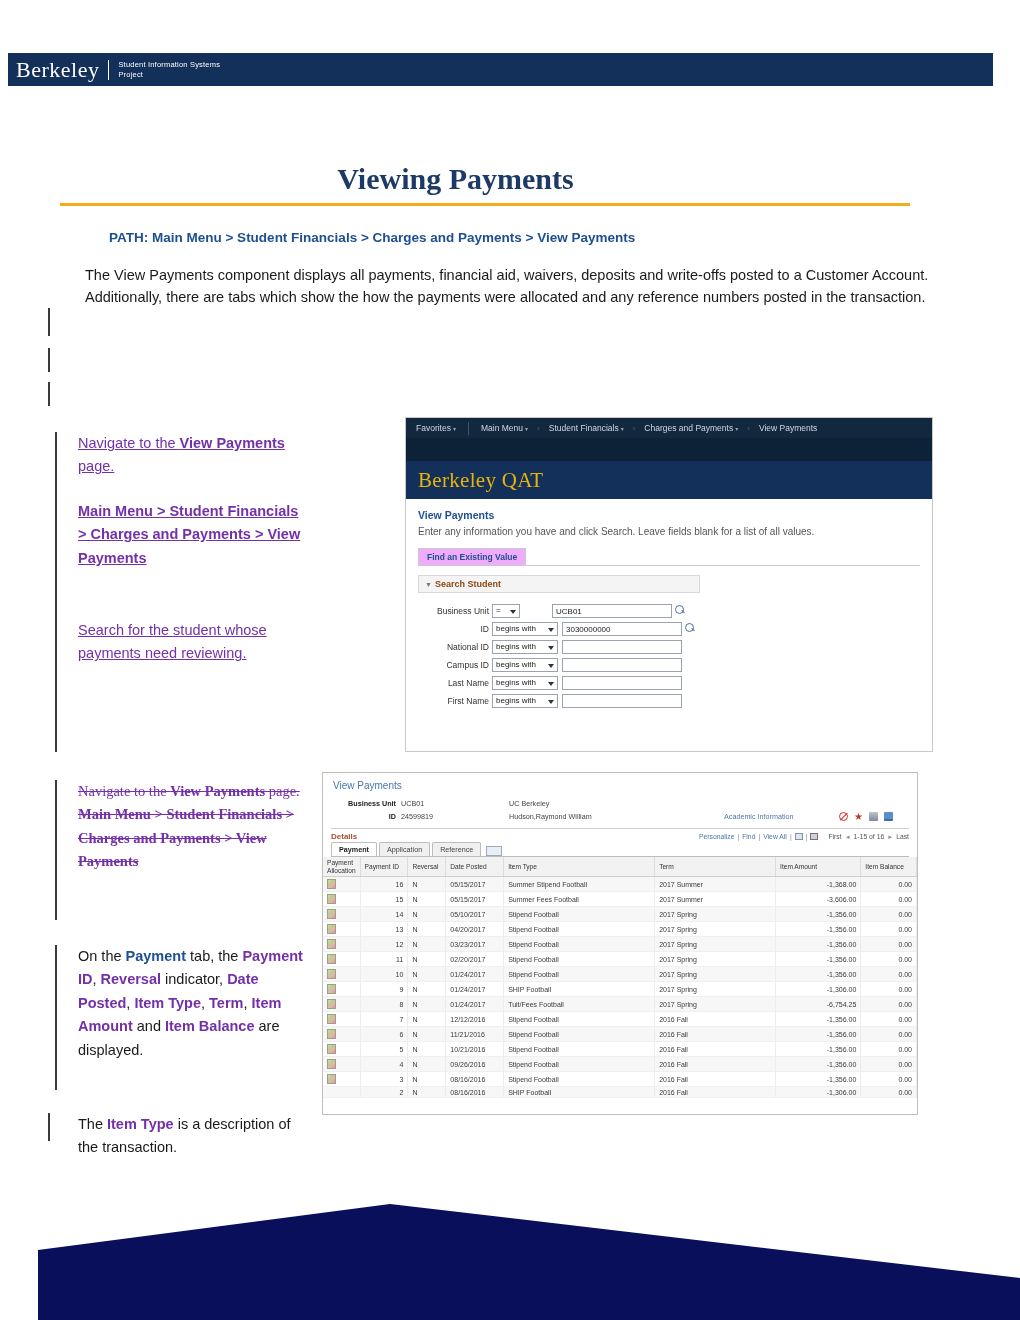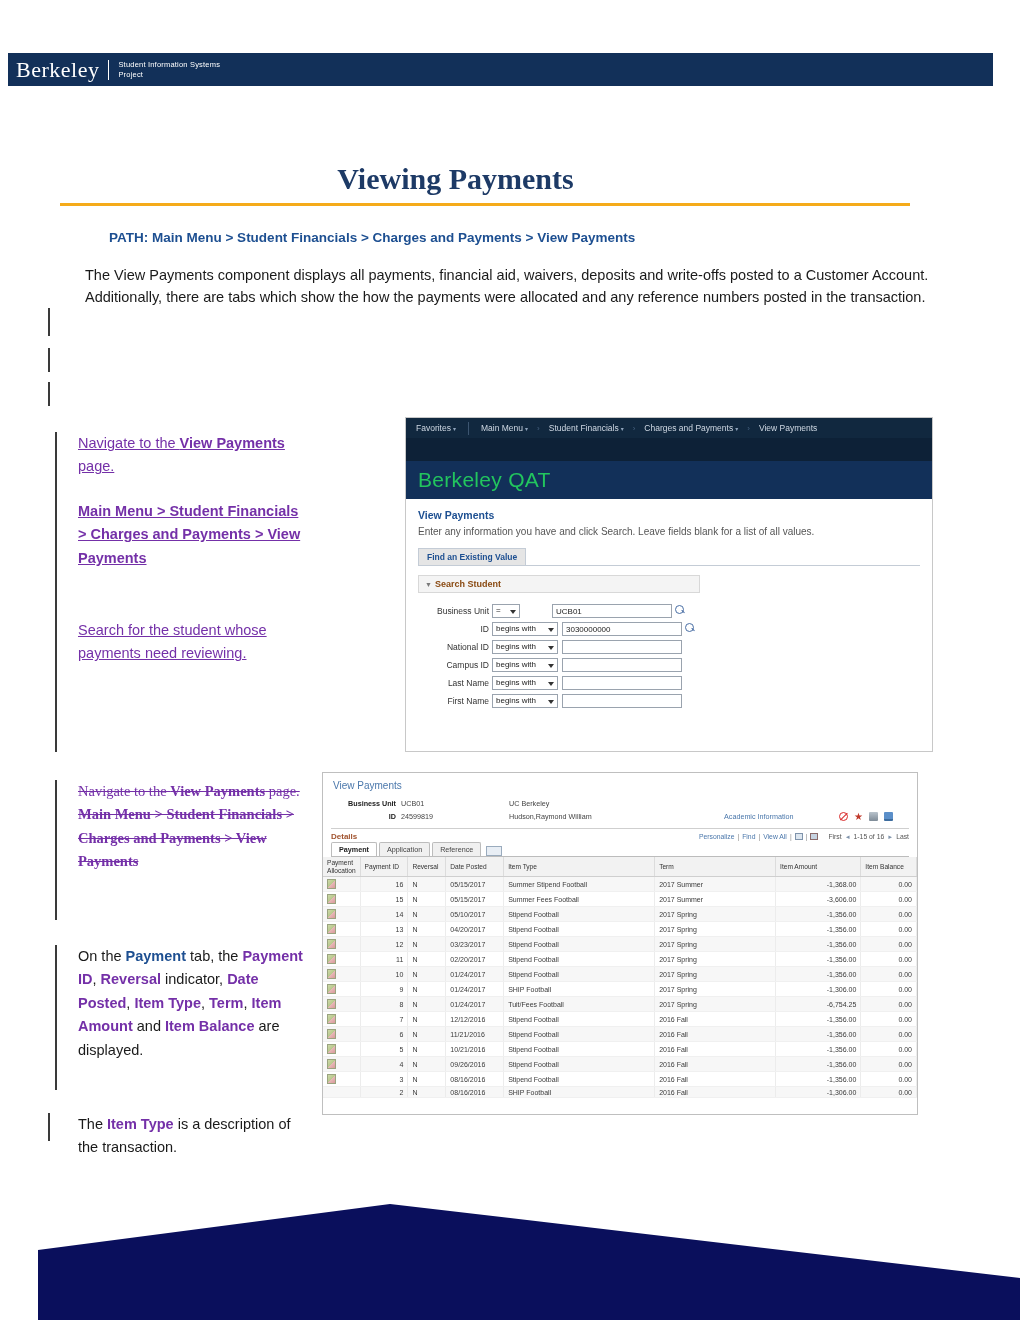--- a/index.html
+++ b/index.html
@@ -84,29 +84,29 @@
   .nav-item { padding:0 4px; }
   .nav-caret { font-size:6px; color:#8fa3bb; margin-left:2px; }
   .nav-sep { color:#46617f; margin:0 5px; font-size:8px; }
   .nav-vline { width:1px; height:13px; background:#3c5570; margin:0 8px; }
   .ps-navdark { height:23px; background:#0d2137; }
   .ps-qat {
     height:38px; background:#123059;
     display:flex; align-items:center; padding-left:12px;
   }
   .ps-qat-text {
-    font-family:Liberation Sans, sans-serif;
-    font-size:21px; color:#22c55e; letter-spacing:.3px;
+    font-family:Liberation Serif, serif;
+    font-size:21px; color:#eab308; letter-spacing:.3px;
   }
   .ps-body { padding:10px 12px 0 12px; background:#fff; }
   .ps-h1 { font-size:10.5px; font-weight:bold; color:#1d4f91; margin-bottom:5px; }
   .ps-sub { font-size:10px; color:#555; margin-bottom:9px; }
   .ps-tab {
     display:inline-block; font-size:8.5px; font-weight:bold; color:#1d4f91;
-    background:#e5e5e5; border:1px solid #c4ccd6; border-bottom:none;
+    background:#f0abfc; border:1px solid #c4ccd6; border-bottom:none;
     padding:3px 8px;
   }
   .ps-tabline { height:1px; background:#c4ccd6; margin-bottom:9px; }
   .crit-box {
     border:1px solid #d8d8d8; background:#f4f4f4;
     font-size:9px; font-weight:bold; color:#8a4a12;
     padding:3px 6px; width:282px; margin-bottom:10px;
   }
   .crit-box .tri { font-size:7px; color:#7a7a7a; margin-right:3px; }
   .frow { display:flex; align-items:center; margin-bottom:3px; height:15px; }

